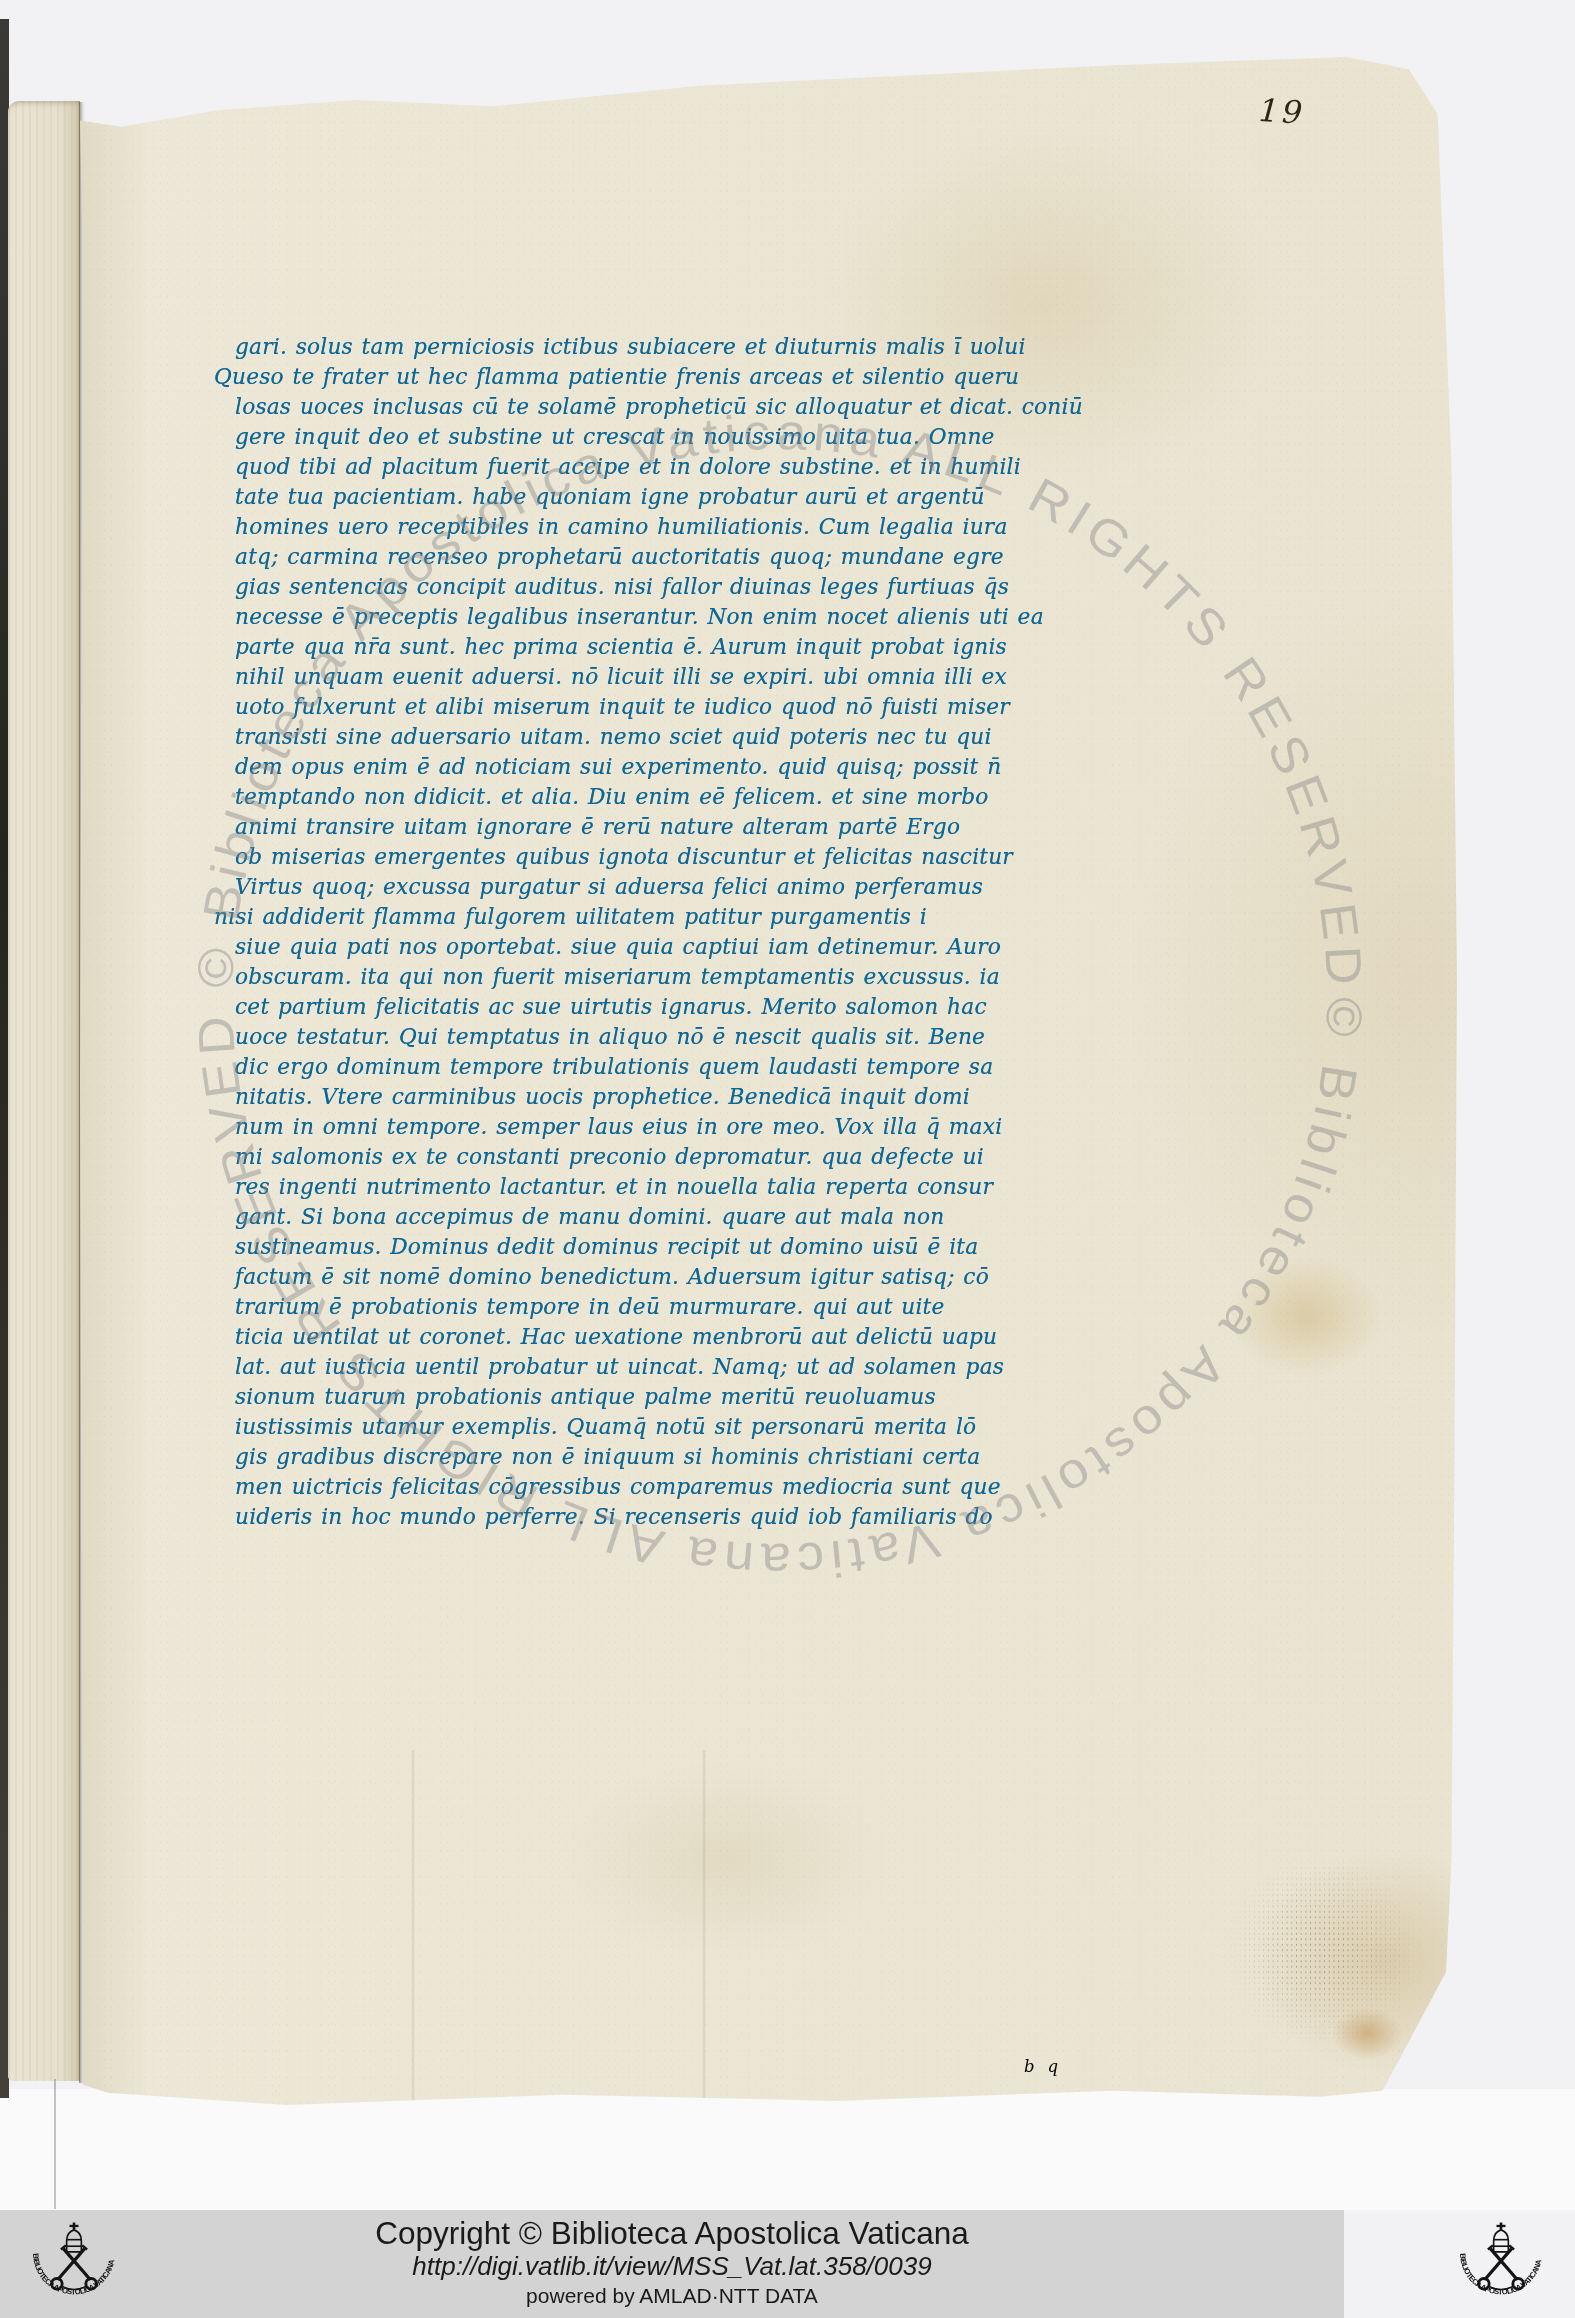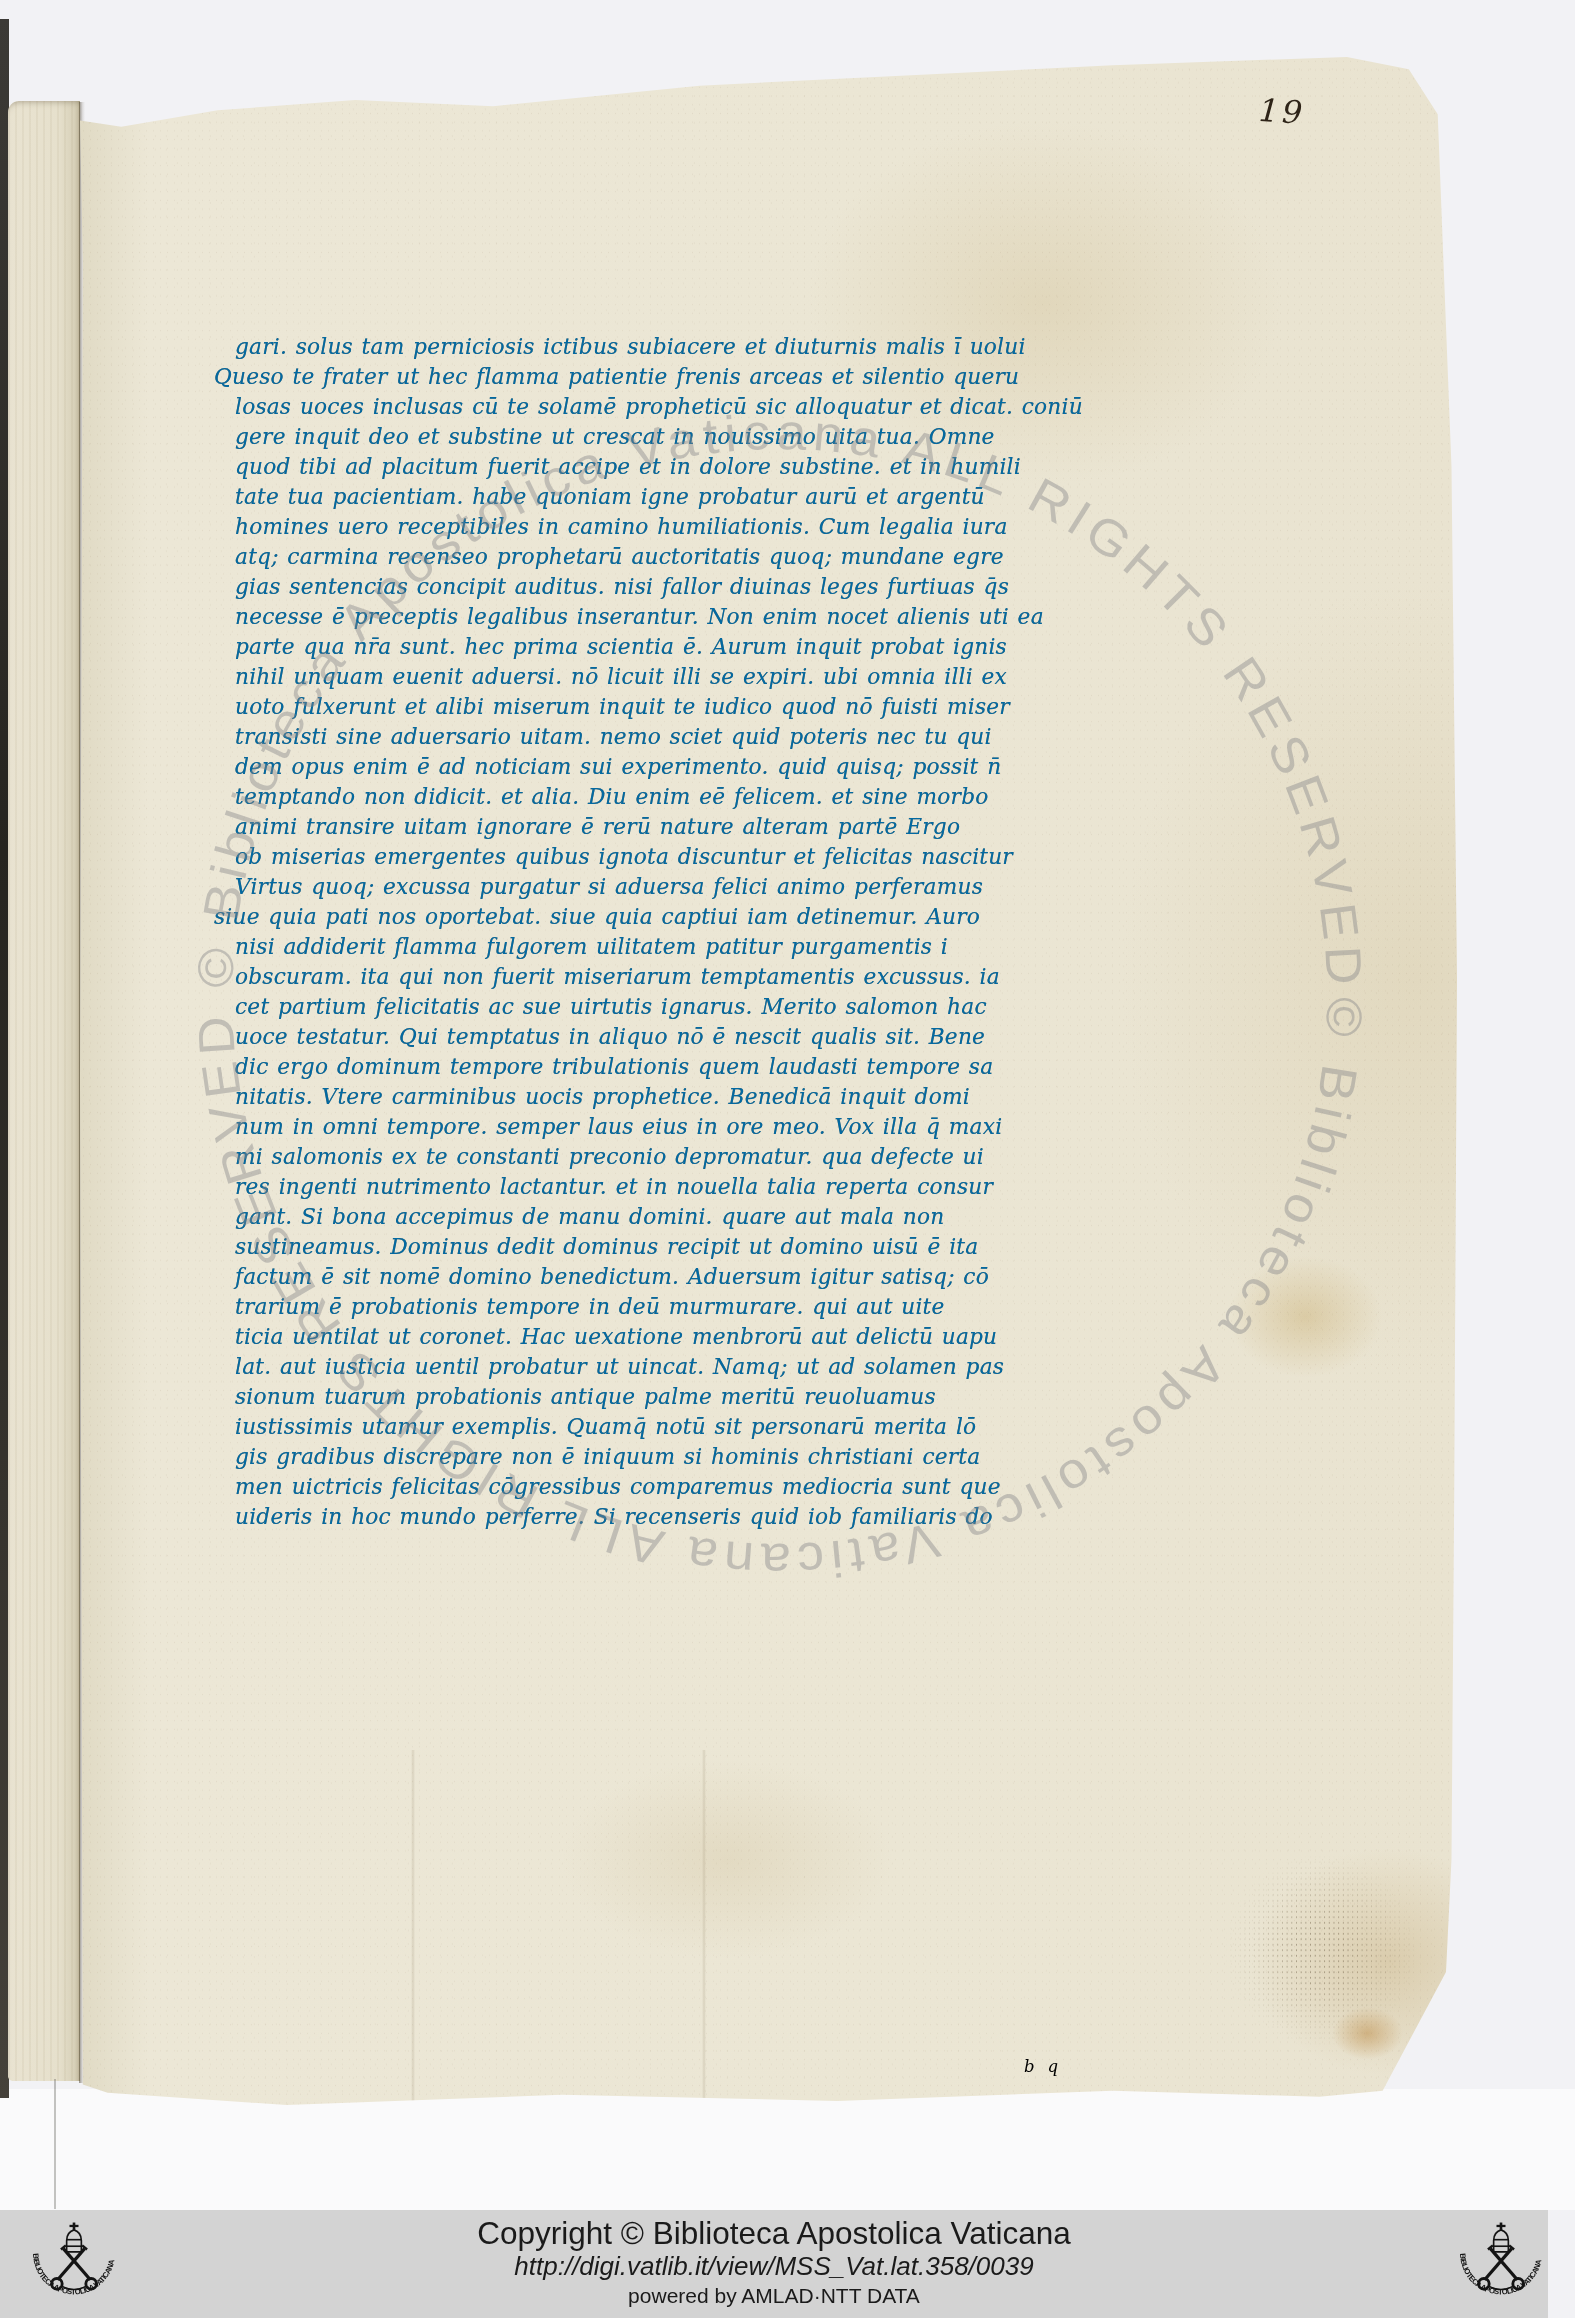--- a/index.html
+++ b/index.html
@@ -56,21 +56,21 @@
   .ms-line{height:30px;}
   .ms-line:nth-child(2),.ms-line:nth-child(20){text-indent:-21px;}
   
   #quire-mark{position:absolute;left:1024px;top:2057px;font-family:"DejaVu Serif",serif;
       font-style:italic;font-size:16.5px;color:#000000;letter-spacing:3.9px;}
   
   #watermark-svg{position:absolute;left:0;top:0;pointer-events:none;}
   #watermark-svg text{font-family:"Liberation Sans",sans-serif;font-size:64px;letter-spacing:7px;
       fill:#87878a;opacity:.42;}
   
-  #footer-bar{position:absolute;left:0;top:2210px;width:1548px;height:109px;background:#d3d3d3;}
+  #footer-bar{position:absolute;left:0;top:2210px;width:1344px;height:109px;background:#d3d3d3;}
   #footer-text{position:absolute;left:0;top:4.7px;width:100%;text-align:center;color:#1a1a1a;}
   #footer-copyright{font-size:31.5px;line-height:36px;}
   #footer-url{font-size:26px;line-height:31.5px;font-style:italic;}
   #footer-powered{font-size:21px;line-height:28px;}
   .emblem{position:absolute;top:5.5px;width:98px;height:98px;}
   #emblem-left{left:25px;}
   #emblem-right{left:1452px;}
 </style>
 </head>
 <body>
@@ -104,22 +104,22 @@
       <div class="ms-line">necesse ē preceptis legalibus inserantur. Non enim nocet alienis uti ea</div>
       <div class="ms-line">parte qua nr̄a sunt. hec prima scientia ē. Aurum inquit probat ignis</div>
       <div class="ms-line">nihil unquam euenit aduersi. nō licuit illi se expiri. ubi omnia illi ex</div>
       <div class="ms-line">uoto fulxerunt et alibi miserum inquit te iudico quod nō fuisti miser</div>
       <div class="ms-line">transisti sine aduersario uitam. nemo sciet quid poteris nec tu qui</div>
       <div class="ms-line">dem opus enim ē ad noticiam sui experimento. quid quisq; possit n̄</div>
       <div class="ms-line">temptando non didicit. et alia. Diu enim eē felicem. et sine morbo</div>
       <div class="ms-line">animi transire uitam ignorare ē rerū nature alteram partē Ergo</div>
       <div class="ms-line">ob miserias emergentes quibus ignota discuntur et felicitas nascitur</div>
       <div class="ms-line">Virtus quoq; excussa purgatur si aduersa felici animo perferamus</div>
+      <div class="ms-line">nisi addiderit flamma fulgorem uilitatem patitur purgamentis i</div>
       <div class="ms-line">siue quia pati nos oportebat. siue quia captiui iam detinemur. Auro</div>
-      <div class="ms-line">nisi addiderit flamma fulgorem uilitatem patitur purgamentis i</div>
       <div class="ms-line">obscuram. ita qui non fuerit miseriarum temptamentis excussus. ia</div>
       <div class="ms-line">cet partium felicitatis ac sue uirtutis ignarus. Merito salomon hac</div>
       <div class="ms-line">uoce testatur. Qui temptatus in aliquo nō ē nescit qualis sit. Bene</div>
       <div class="ms-line">dic ergo dominum tempore tribulationis quem laudasti tempore sa</div>
       <div class="ms-line">nitatis. Vtere carminibus uocis prophetice. Benedicā inquit domi</div>
       <div class="ms-line">num in omni tempore. semper laus eius in ore meo. Vox illa q̄ maxi</div>
       <div class="ms-line">mi salomonis ex te constanti preconio depromatur. qua defecte ui</div>
       <div class="ms-line">res ingenti nutrimento lactantur. et in nouella talia reperta consur</div>
       <div class="ms-line">gant.  Si bona accepimus de manu domini. quare aut mala non</div>
       <div class="ms-line">sustineamus. Dominus dedit dominus recipit ut domino uisū ē ita</div>

